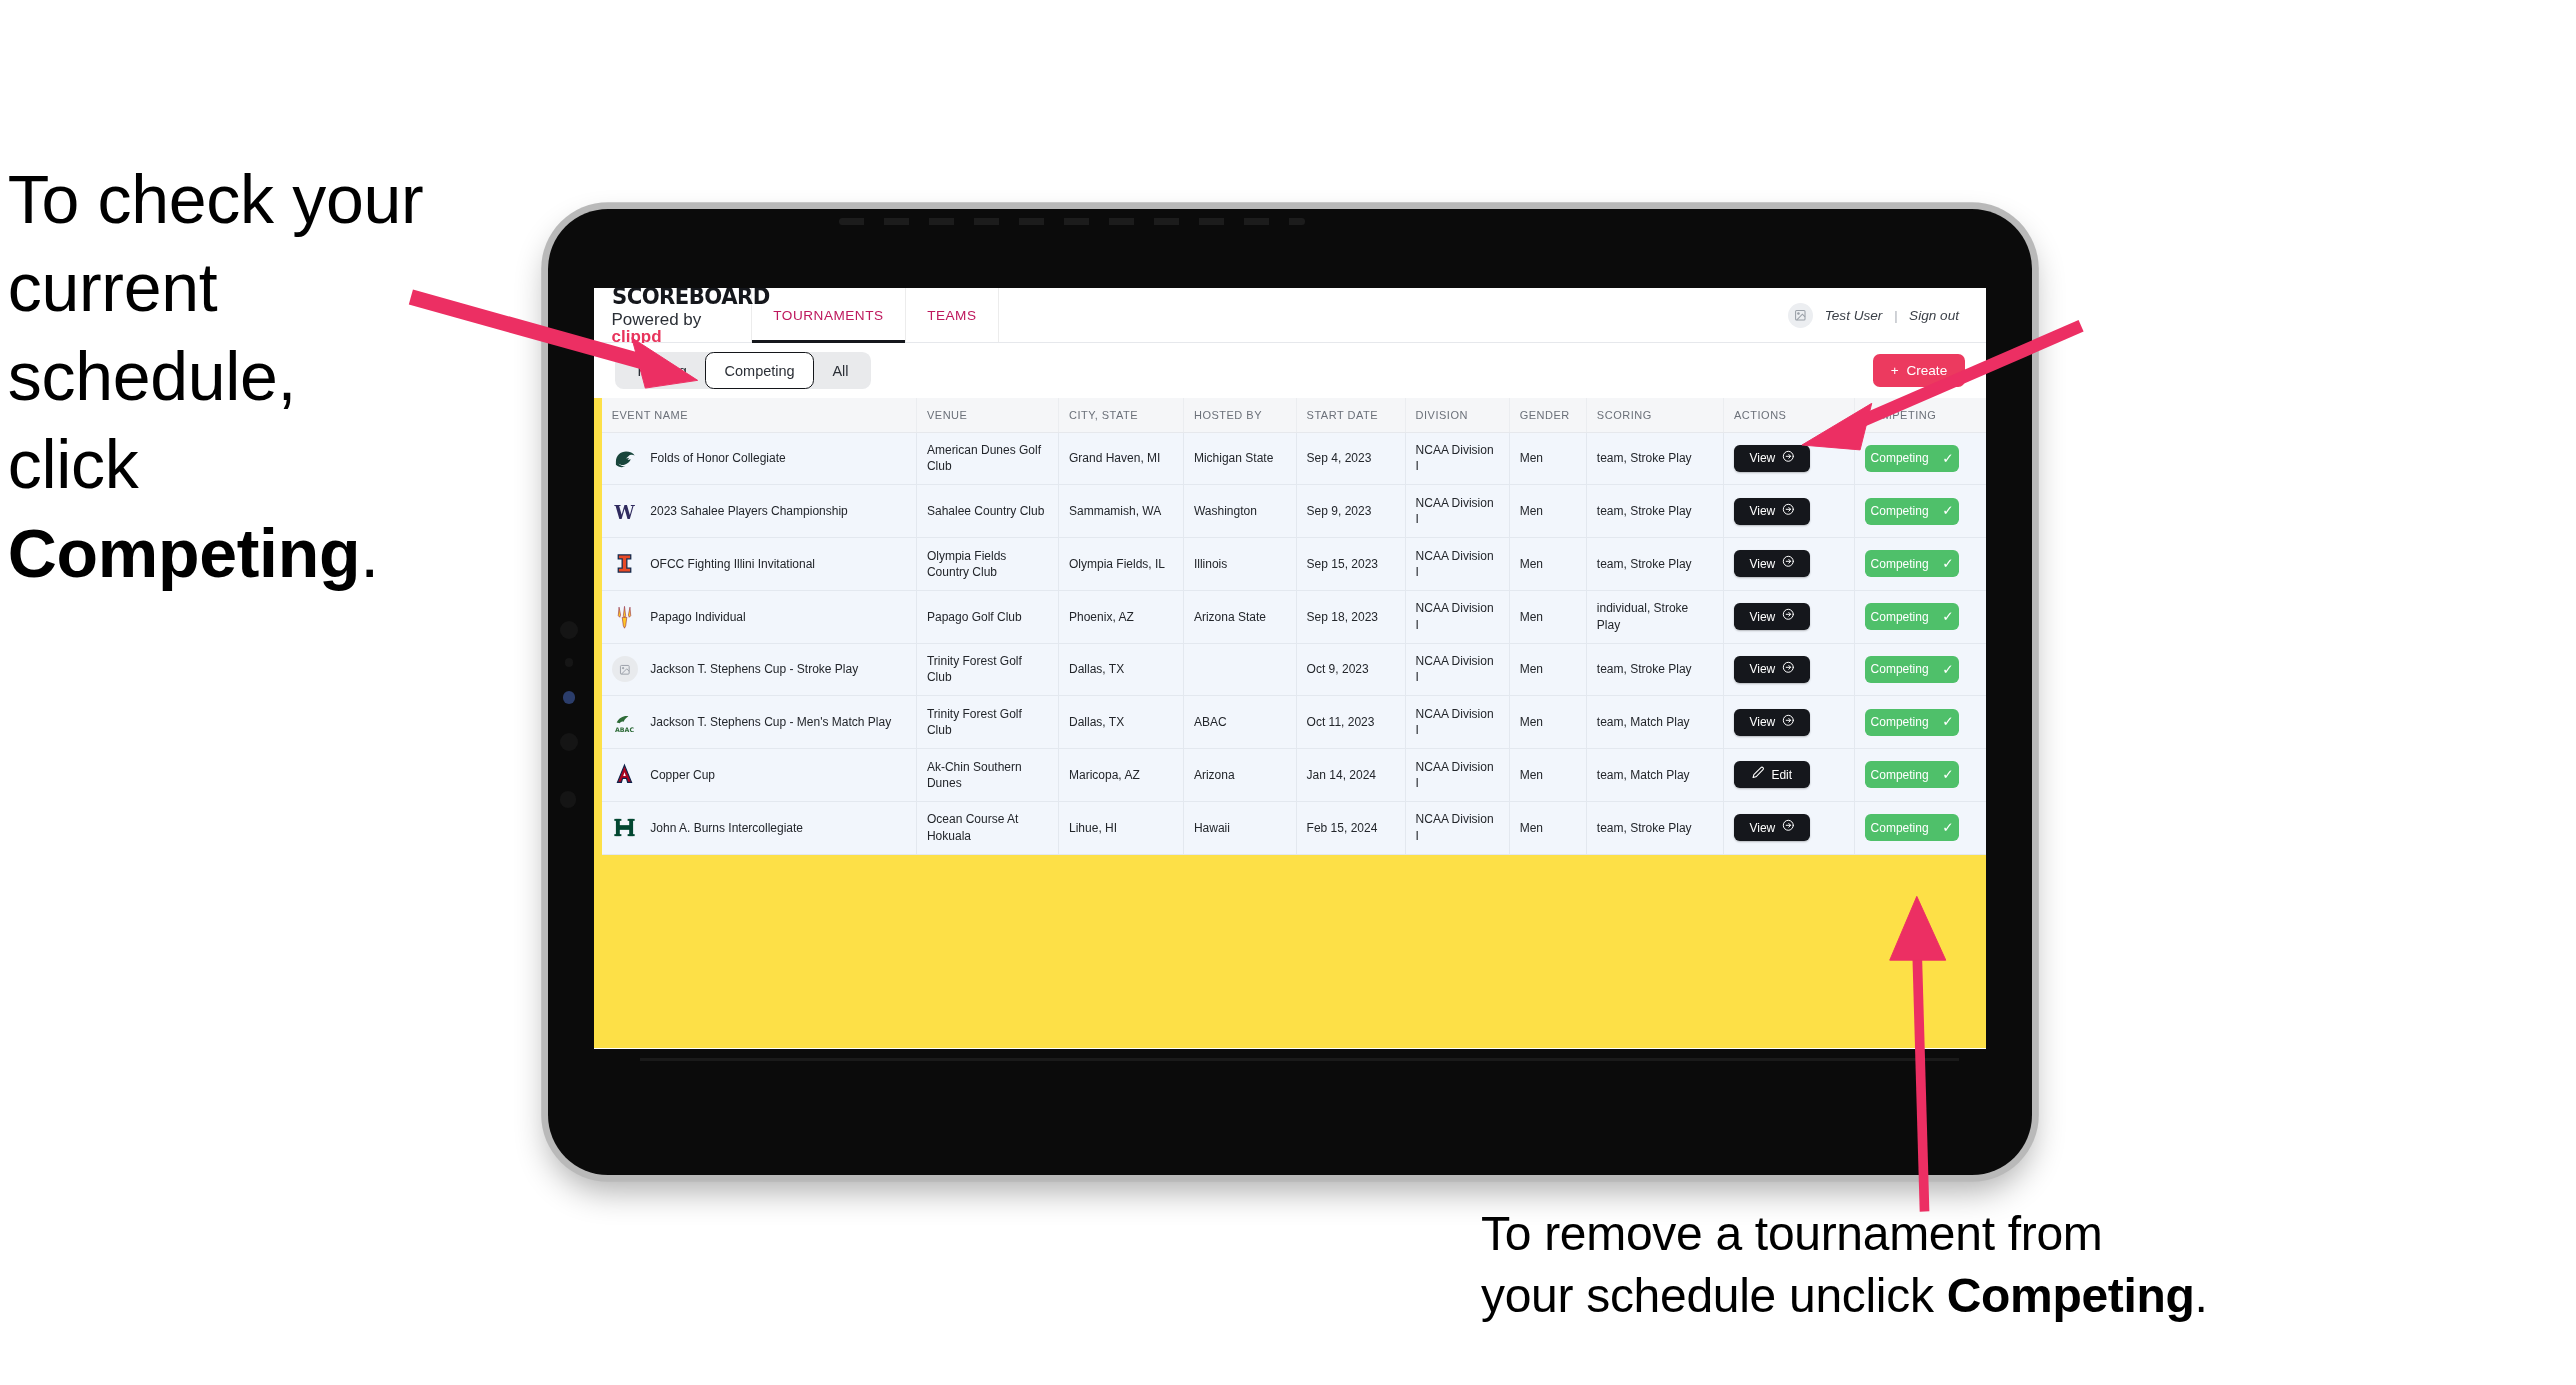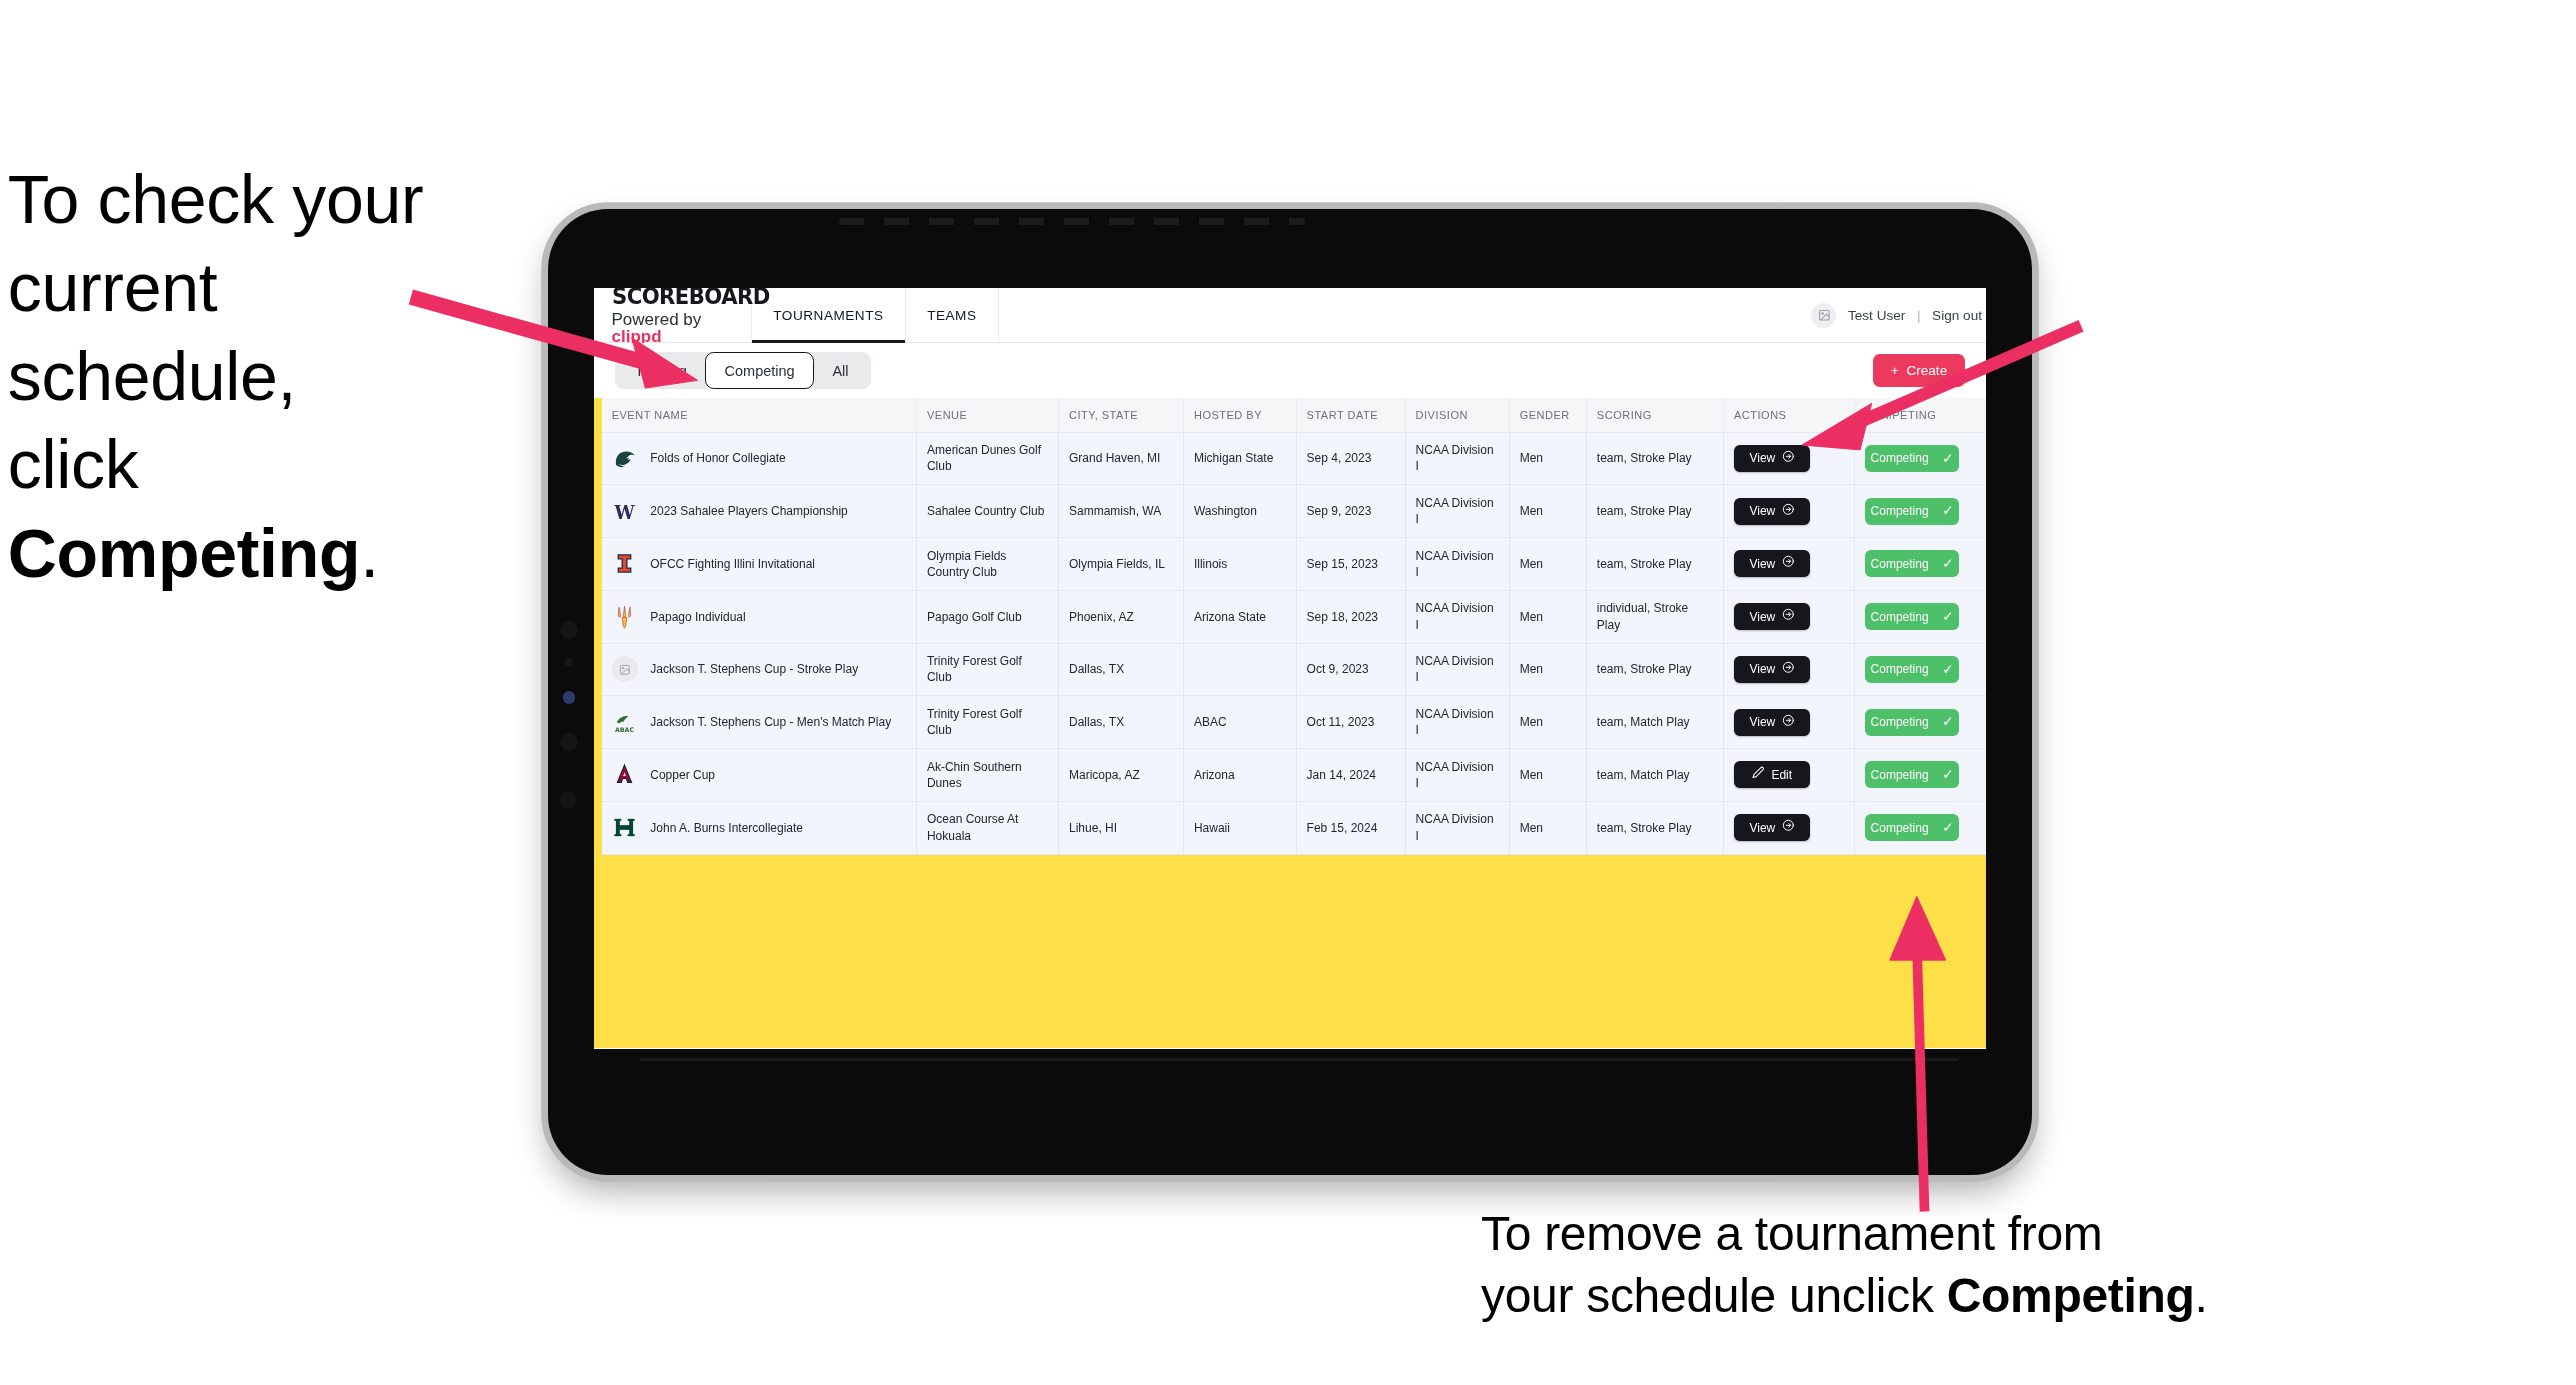--- a/index.html
+++ b/index.html
@@ -81,31 +81,31 @@
     color: #15171c; line-height: 1;
     transform: scaleX(0.92); transform-origin: left center;
   }
   #brand-sub {
     margin-top: 3.9px; font-size: 17px; color: #2b2f36; line-height: 1;
   }
   #brand-sub .clippd { color: #e8345c; font-weight: 700; }
   .topnav-tab {
     display: flex; align-items: center; justify-content: center;
     padding: 0 21.3px; font-size: 13.6px; letter-spacing: 0.5px;
-    color: #0f172a; border-right: 1px solid #ececec;
+    color: #be185d; border-right: 1px solid #ececec;
     position: relative; cursor: pointer;
   }
   .topnav-tab.active::after {
     content:''; position: absolute; left: 0; right: 0; bottom: -1px;
     height: 2.9px; background: #15171c;
   }
   #topnav-spacer { flex: 1; }
   #user-area {
-    display: flex; align-items: center; gap: 11.6px; padding-right: 4px;
-    font-size: 13.6px; color: #3a3f47;
+    display: flex; align-items: center; gap: 11.6px; padding-right: 27px;
+    font-size: 13.6px; color: #3a3f47; font-style: italic;
   }
   #user-avatar {
     width: 25px; height: 25px; border-radius: 50%;
     background: #eceef1; display: flex; align-items: center; justify-content: center;
   }
   #user-sep { color: #aeb3ba; }
   #signout { cursor: pointer; }
 
   
   #filterbar {

